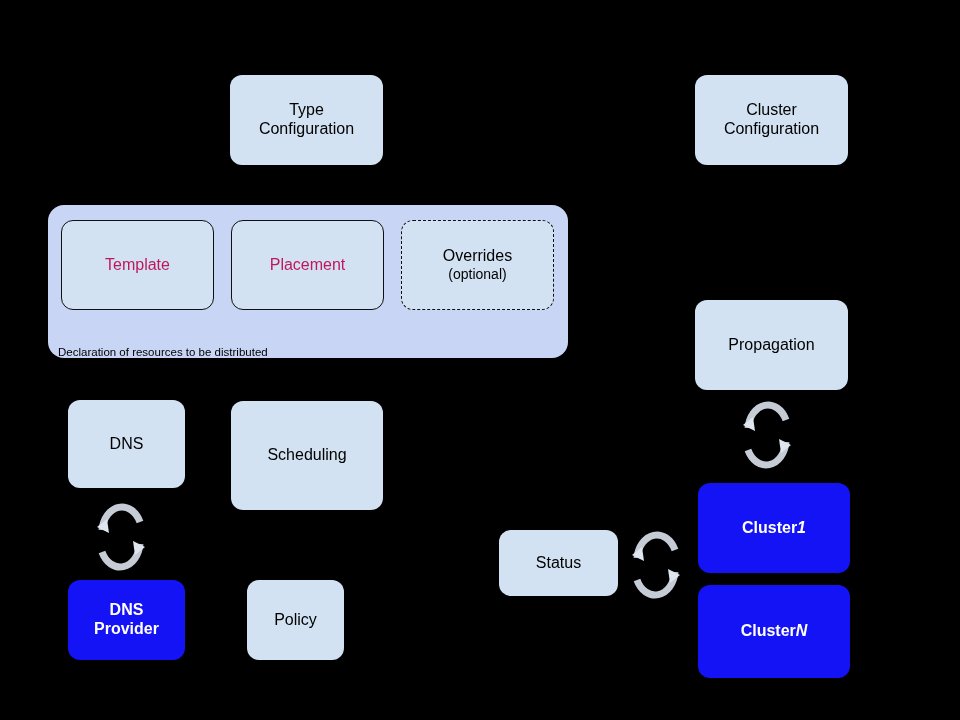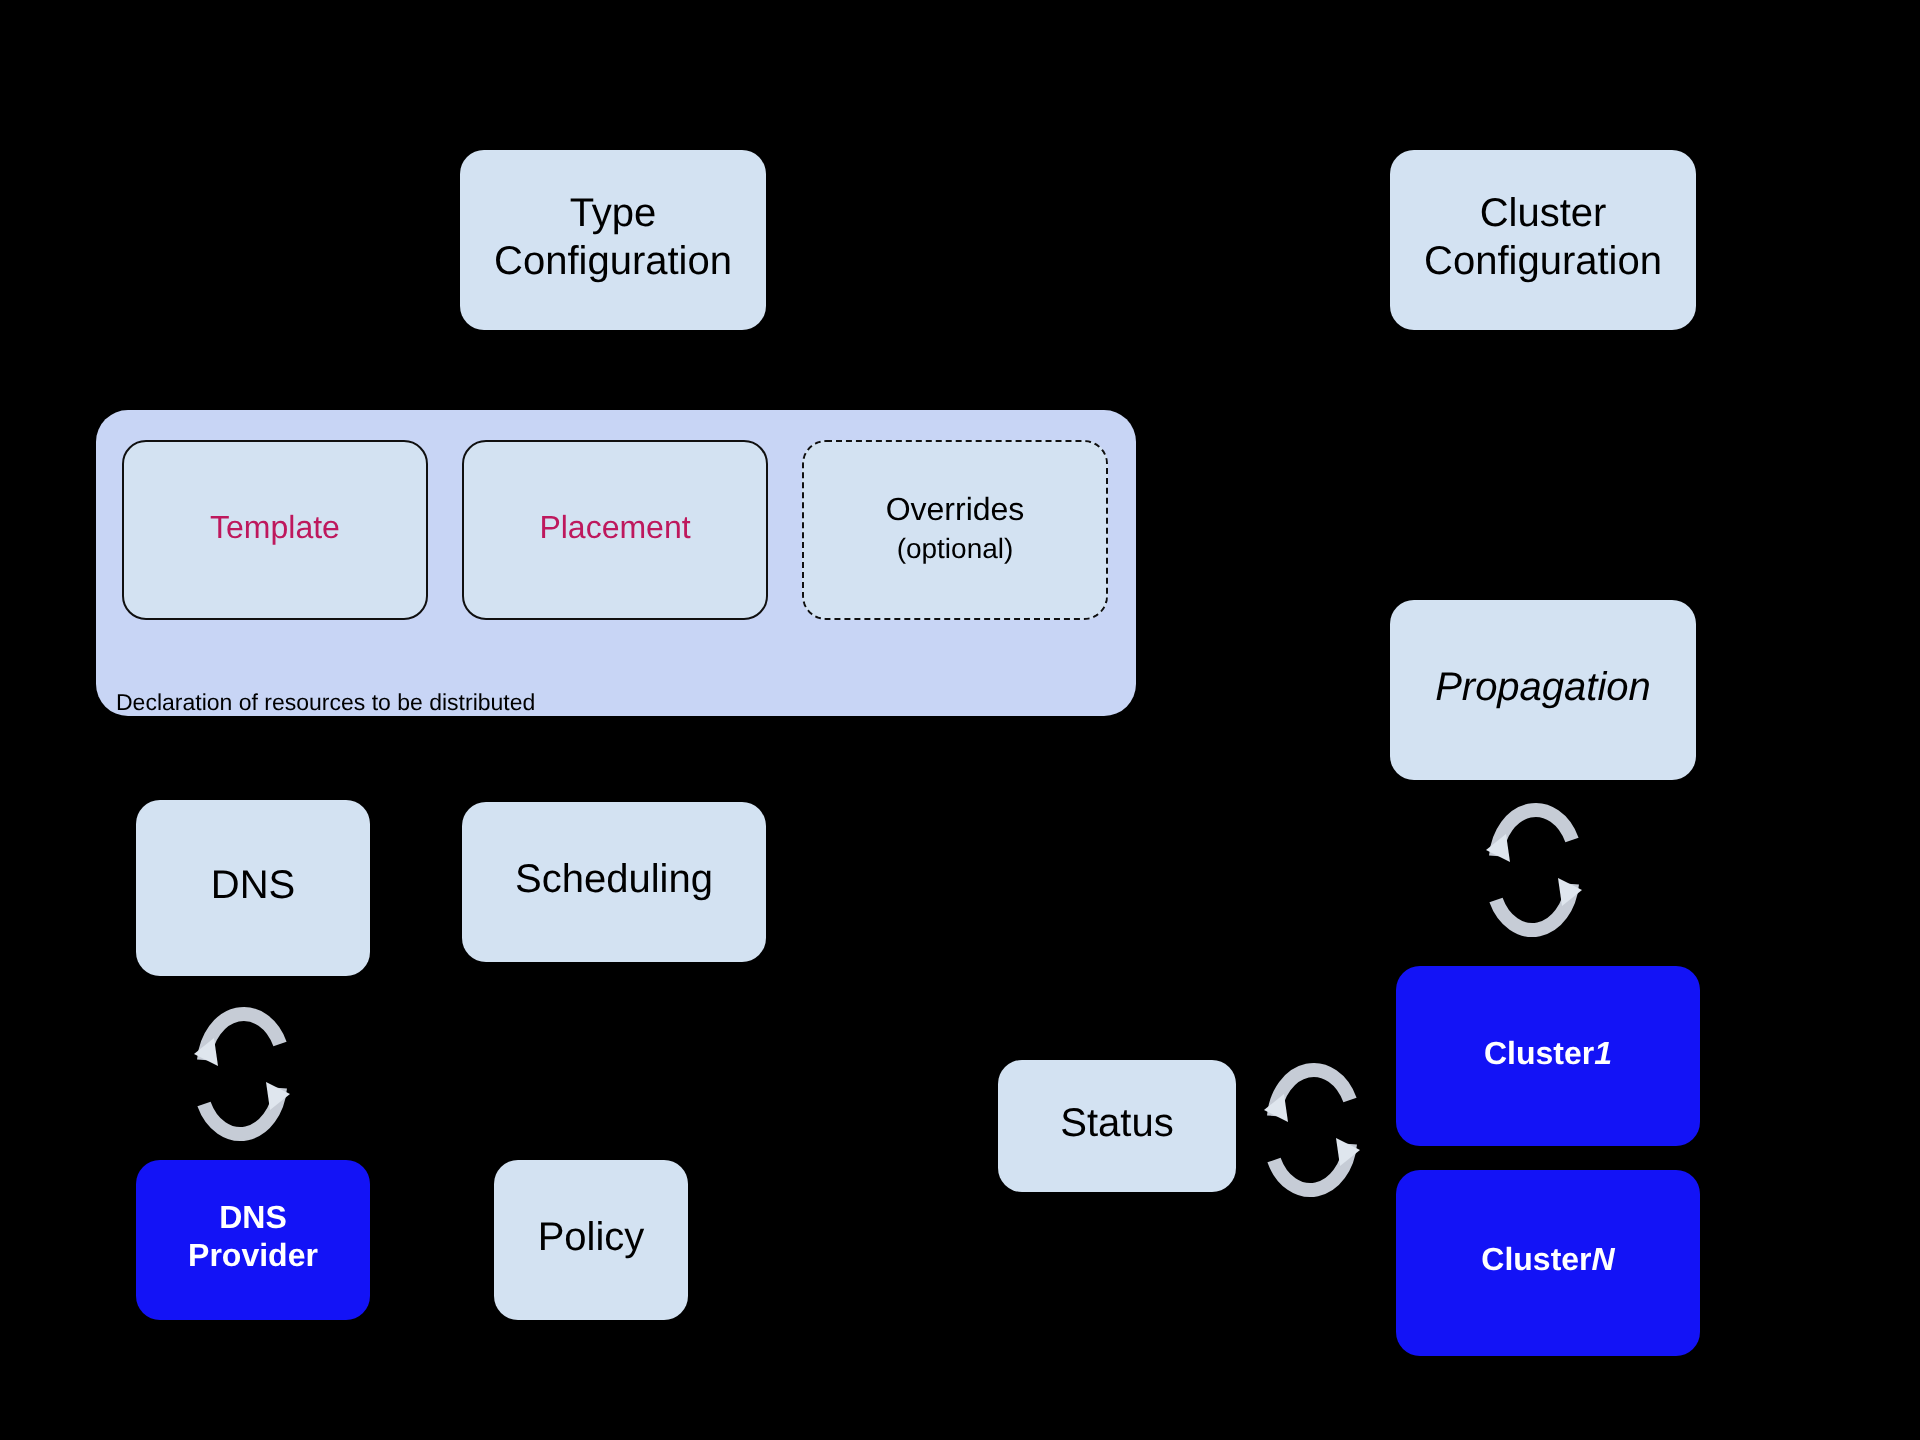--- a/index.html
+++ b/index.html
@@ -27,21 +27,21 @@
     border-radius: 12px;
     line-height: 1.18;
   }
   .node .lbl {
     display: block;
     white-space: pre-line;
   }
   .node-light {
     background: #d3e2f2;
     color: #000000;
-    font-size: 20px;
+    font-size: 16px;
   }
   .node-light-bordered {
     background: #d3e2f2;
     color: #be185d;
     font-size: 16px;
     border: 1.3px solid #101010;
   }
   .node-blue {
     background: #1313f6;
     color: #ffffff;
@@ -157,33 +157,33 @@
 
   <div class="node node-light" style="left:68px; top:400px; width:117px; height:88px;">
     <span class="lbl">DNS</span>
   </div>
 
   <div class="node node-blue" style="left:68px; top:580px; width:117px; height:80px;">
     <span class="lbl">DNS
 Provider</span>
   </div>
 
-  <div class="node node-light" style="left:231px; top:401px; width:152px; height:80px;">
+  <div class="node node-light" style="left:231px; top:401px; width:152px; height:109px;">
     <span class="lbl">Scheduling</span>
   </div>
 
   <div class="node node-light" style="left:247px; top:580px; width:97px; height:80px;">
     <span class="lbl">Policy</span>
   </div>
 
   <div class="node node-light" style="left:499px; top:530px; width:119px; height:66px;">
     <span class="lbl">Status</span>
   </div>
 
-  <div class="node node-light" style="left:695px; top:300px; width:153px; height:90px;font-style:italic;">
+  <div class="node node-light" style="left:695px; top:300px; width:153px; height:90px;">
     <span class="lbl">Propagation</span>
   </div>
 
   <div class="node node-blue" style="left:698px; top:483px; width:152px; height:90px;">
     <span>Cluster </span>
       <span class="ital">1</span>
   </div>
 
   <div class="node node-blue" style="left:698px; top:585px; width:152px; height:93px;">
     <span>Cluster </span>

